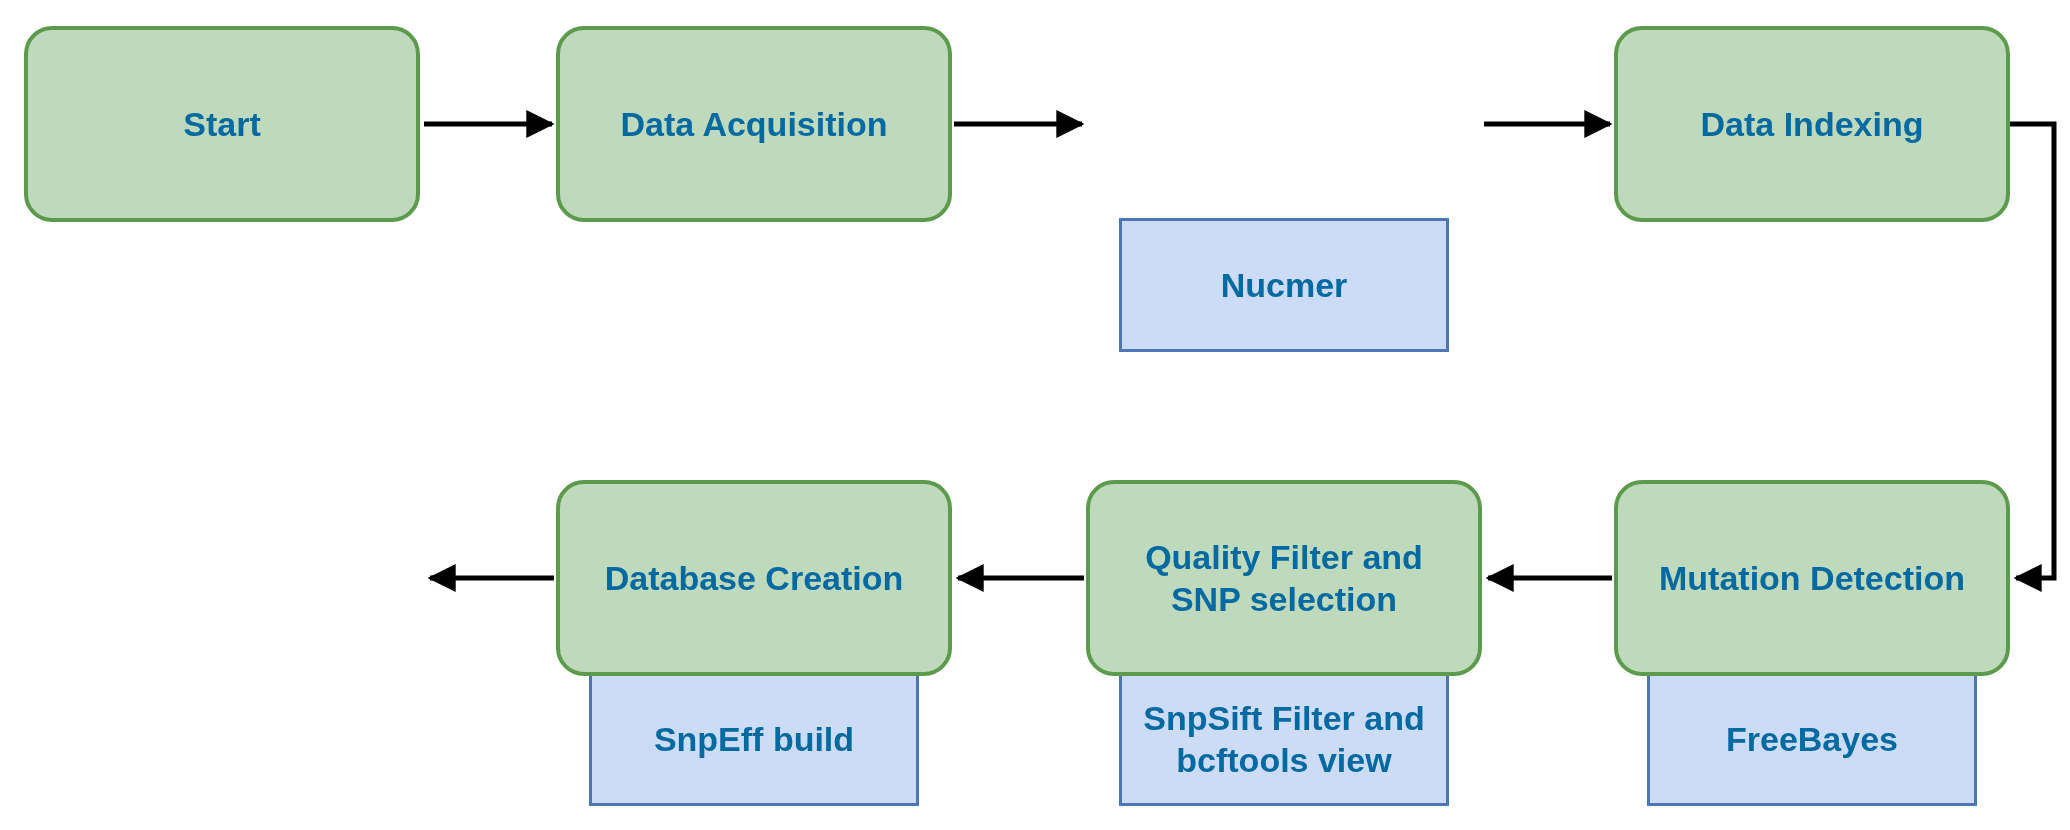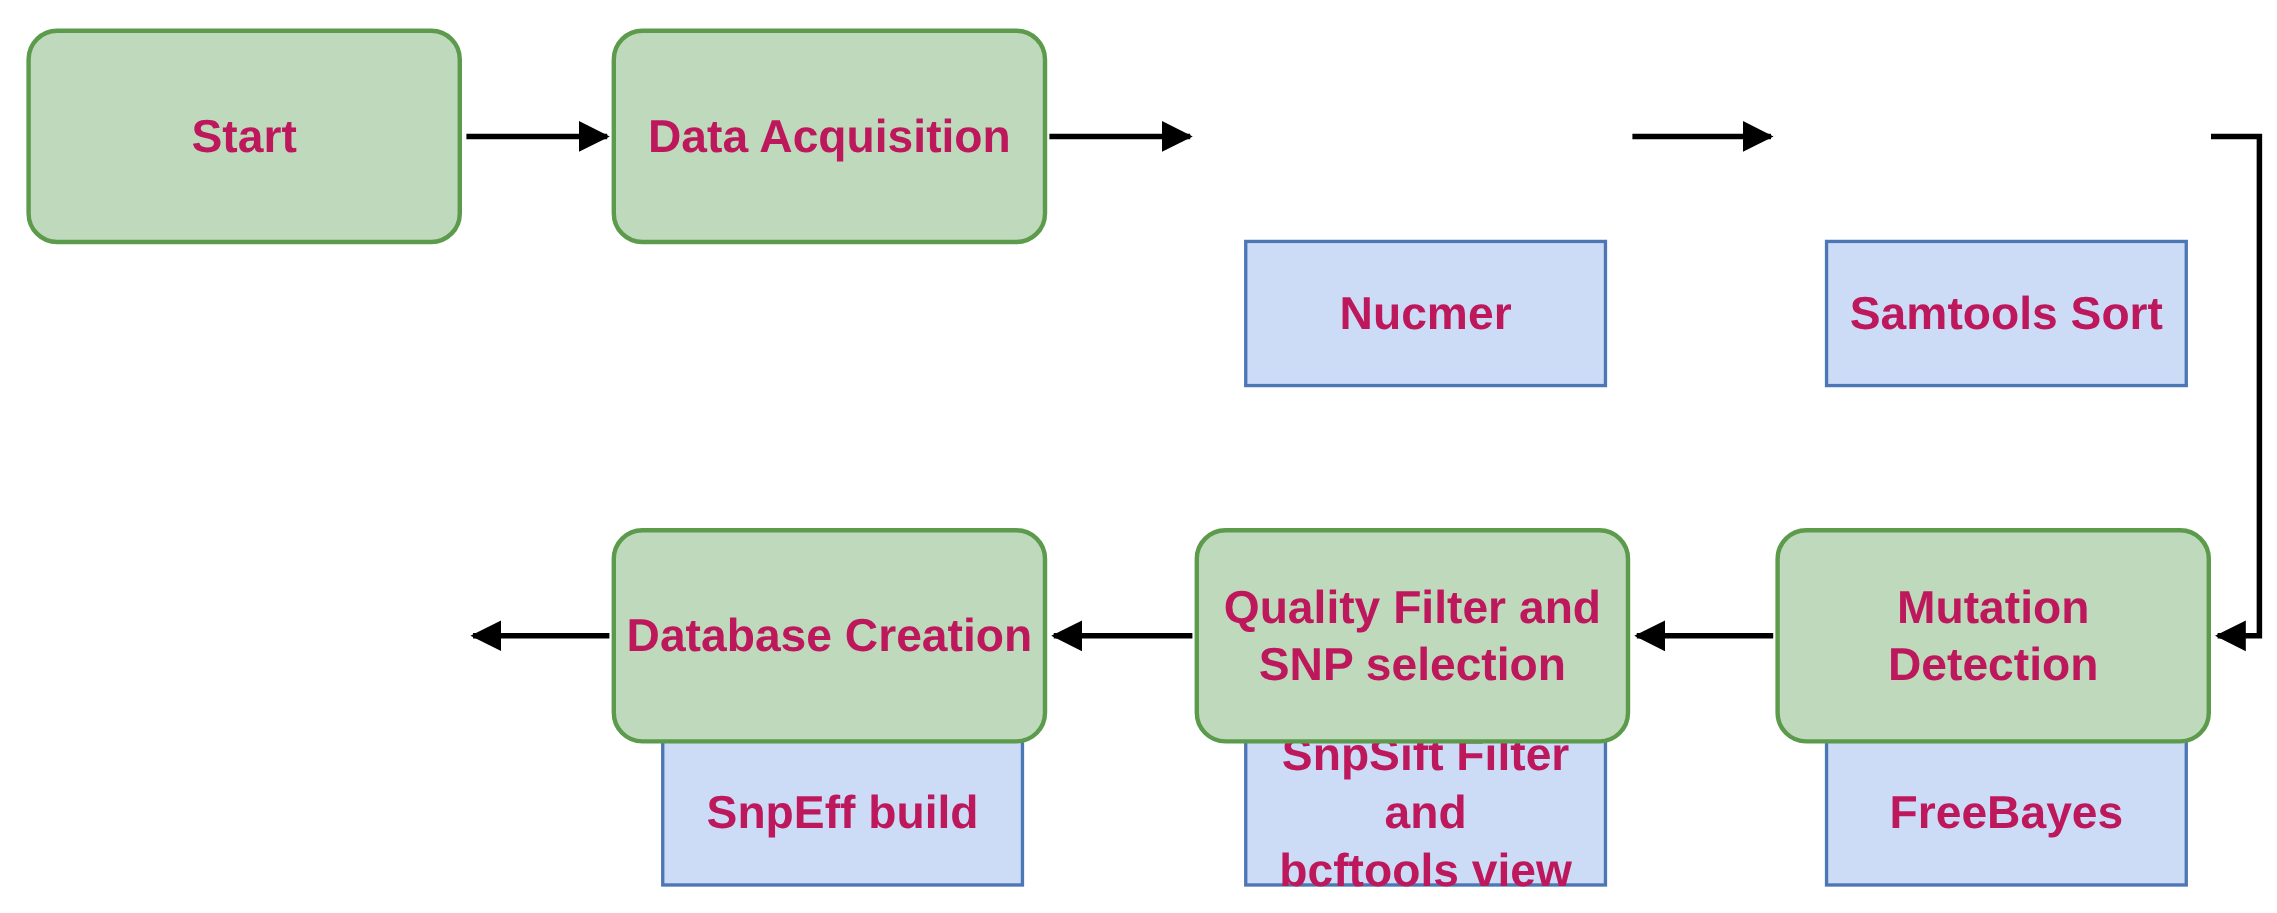--- a/index.html
+++ b/index.html
@@ -19,24 +19,24 @@
     border:4px solid var(--step_border,#5c9a4c);
     border-radius:28px;
     display:flex;align-items:center;justify-content:center;
     z-index:3;box-sizing:border-box;text-align:center;
   }
   .tool{
     position:absolute;width:330px;height:134px;
     background:var(--tool_fill,#ccdcf6);
     border:3px solid var(--tool_border,#4d76b5);
     display:flex;align-items:center;justify-content:center;
-    z-index:2;box-sizing:border-box;text-align:center;margin-left:12px;
+    z-index:2;box-sizing:border-box;text-align:center;
   }
   .lbl{
-    font-size:42px;font-weight:700;color:#be185d;
+    font-size:34px;font-weight:700;color:#0369a1;
     white-space:pre-line;line-height:1.25;
     padding:0 8px;
   }
 </style>
 </head>
 <body>
 
 <div class="canvas">
 
   <svg class="arrows" viewBox="0 0 2070 830" xmlns="http://www.w3.org/2000/svg">
@@ -50,40 +50,40 @@
     <path class="edge" d="M1484,124 H1610" marker-end="url(#ah)"></path>
     <path class="edge" d="M2010,124 H2054 V578 H2016" marker-end="url(#ah)"></path>
     <path class="edge" d="M1612,578 H1488" marker-end="url(#ah)"></path>
     <path class="edge" d="M1084,578 H958" marker-end="url(#ah)"></path>
     <path class="edge" d="M554,578 H430" marker-end="url(#ah)"></path>
   </svg>
 
   <div class="tool" style="left:1119px;top:218px">
     <span class="lbl">Nucmer</span>
   </div>
-  <div class="tool" style="left:1647px;top:218px">
-    <span class="lbl">Samtools Sort</span>
-  </div>
   <div class="tool" style="left:589px;top:672px">
     <span class="lbl">SnpEff build</span>
   </div>
   <div class="tool" style="left:1647px;top:672px">
     <span class="lbl">FreeBayes</span>
   </div>
   <div class="tool" style="left:1119px;top:672px">
     <span class="lbl">SnpSift Filter and
 bcftools view</span>
   </div>
 
   <div class="step" style="left:24px;top:26px">
     <span class="lbl">Start</span>
   </div>
   <div class="step" style="left:556px;top:26px">
     <span class="lbl">Data Acquisition</span>
   </div>
+  <div class="step" style="left:1614px;top:26px">
+    <span class="lbl">Data Indexing</span>
+  </div>
 
   <div class="step" style="left:556px;top:480px">
     <span class="lbl">Database Creation</span>
   </div>
   <div class="step" style="left:1614px;top:480px">
     <span class="lbl">Mutation Detection</span>
   </div>
   <div class="step" style="left:1086px;top:480px">
     <span class="lbl">Quality Filter and
 SNP selection</span>

